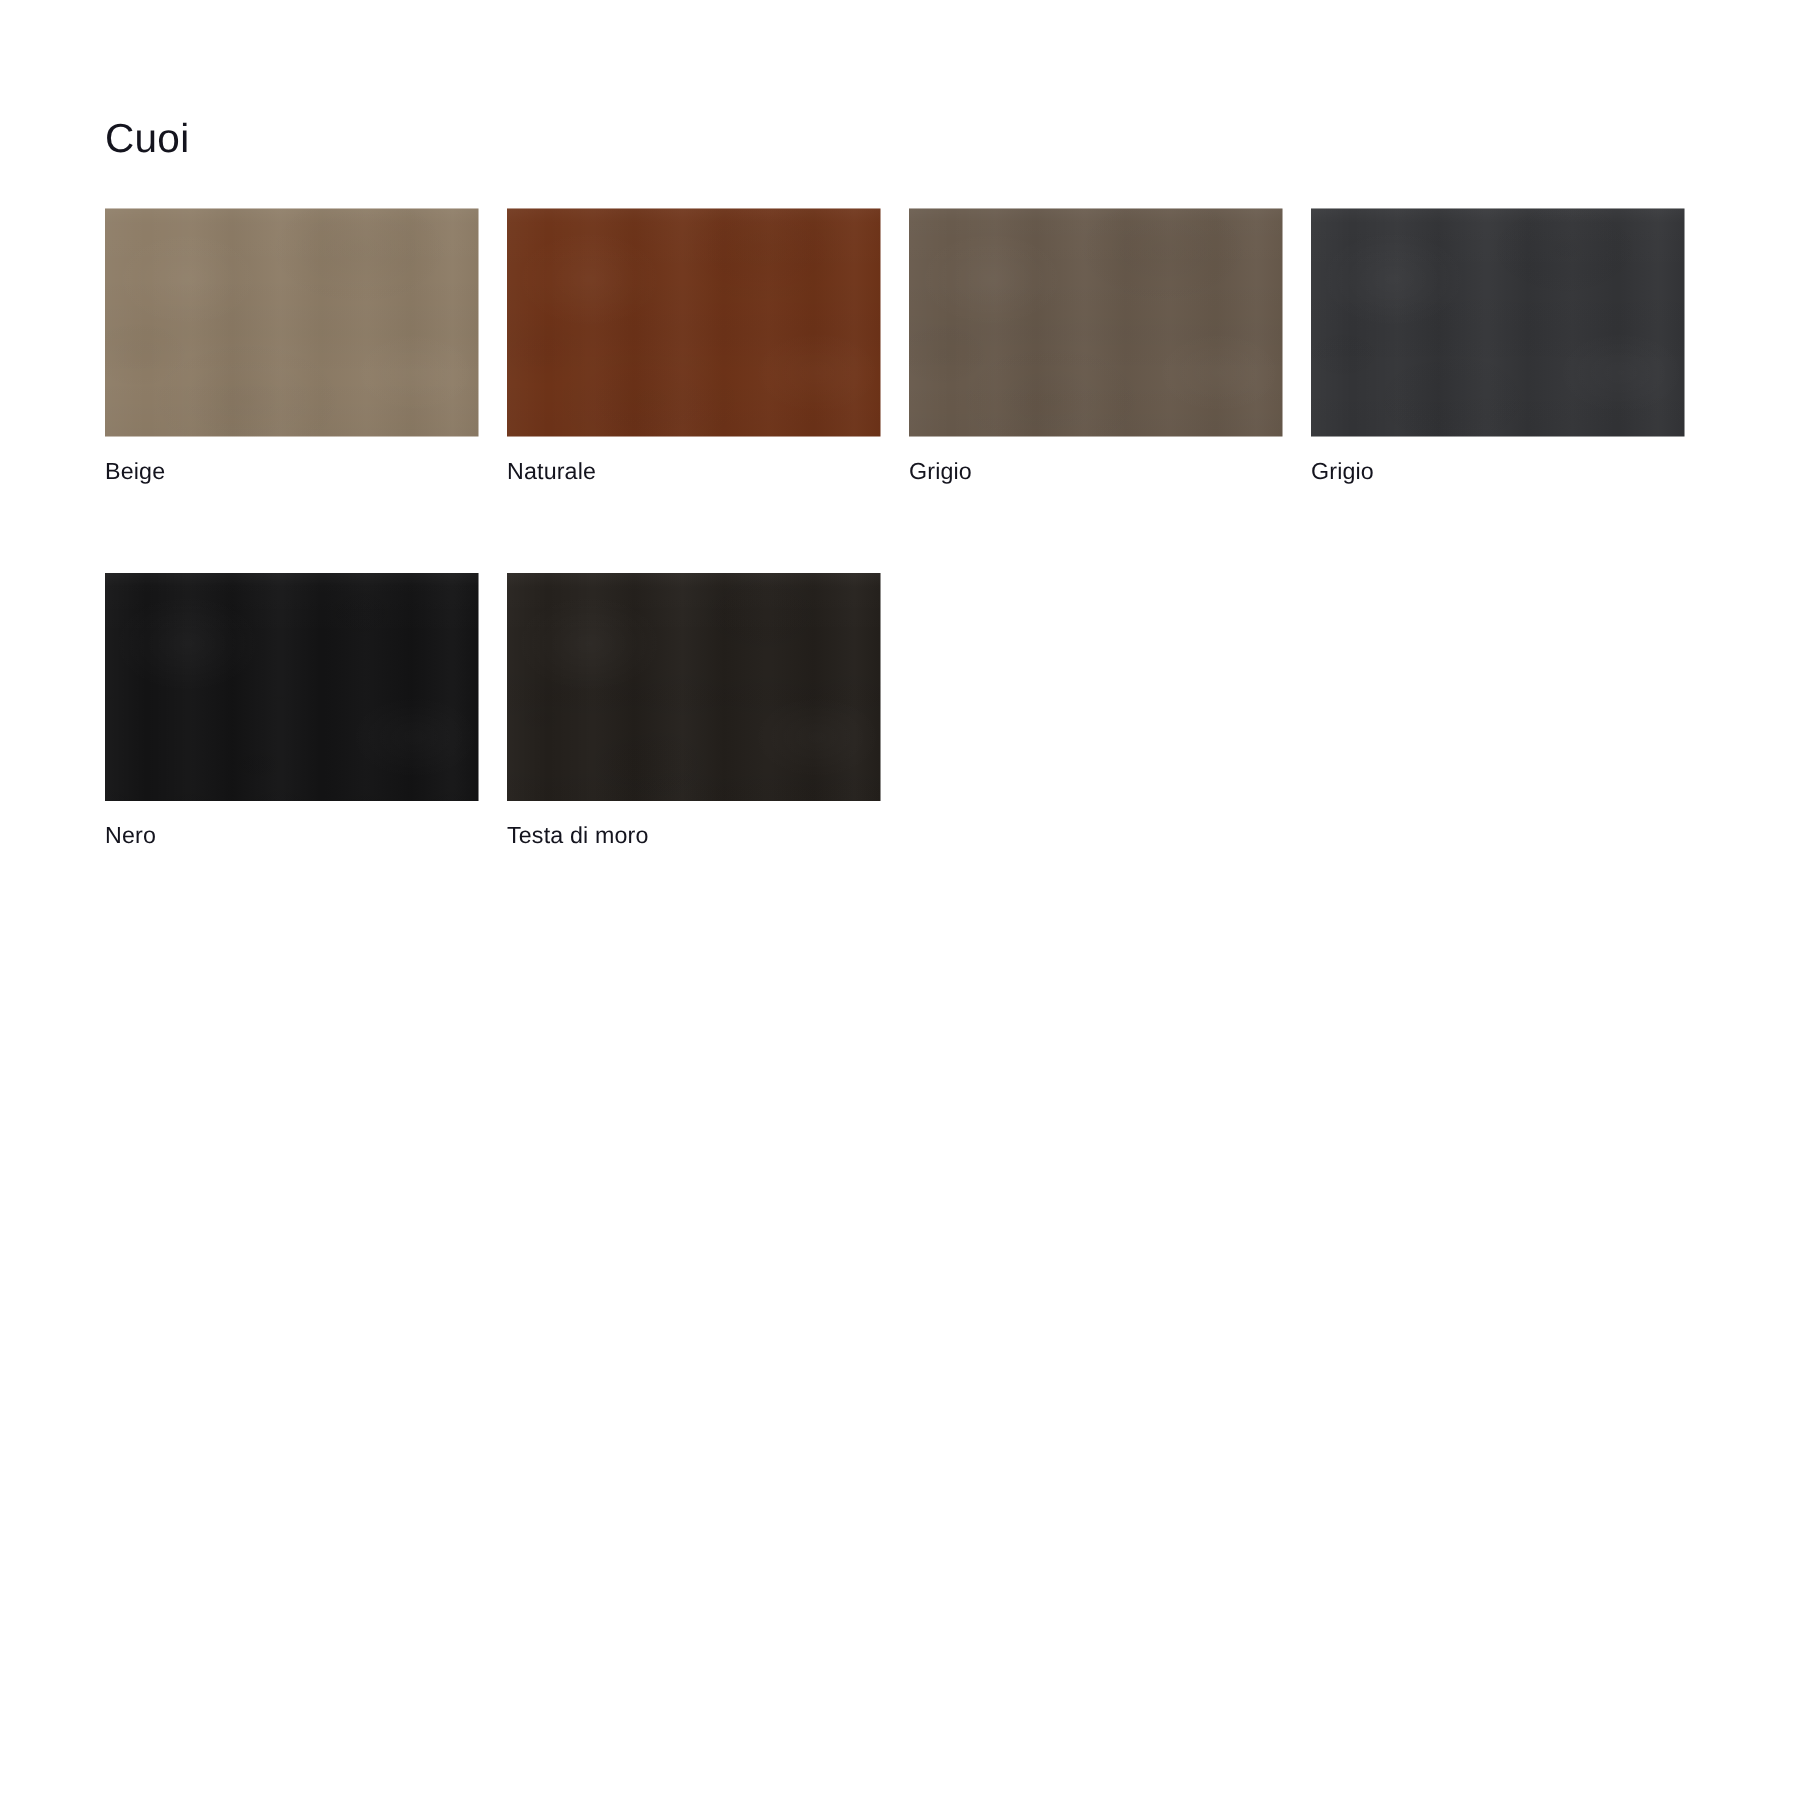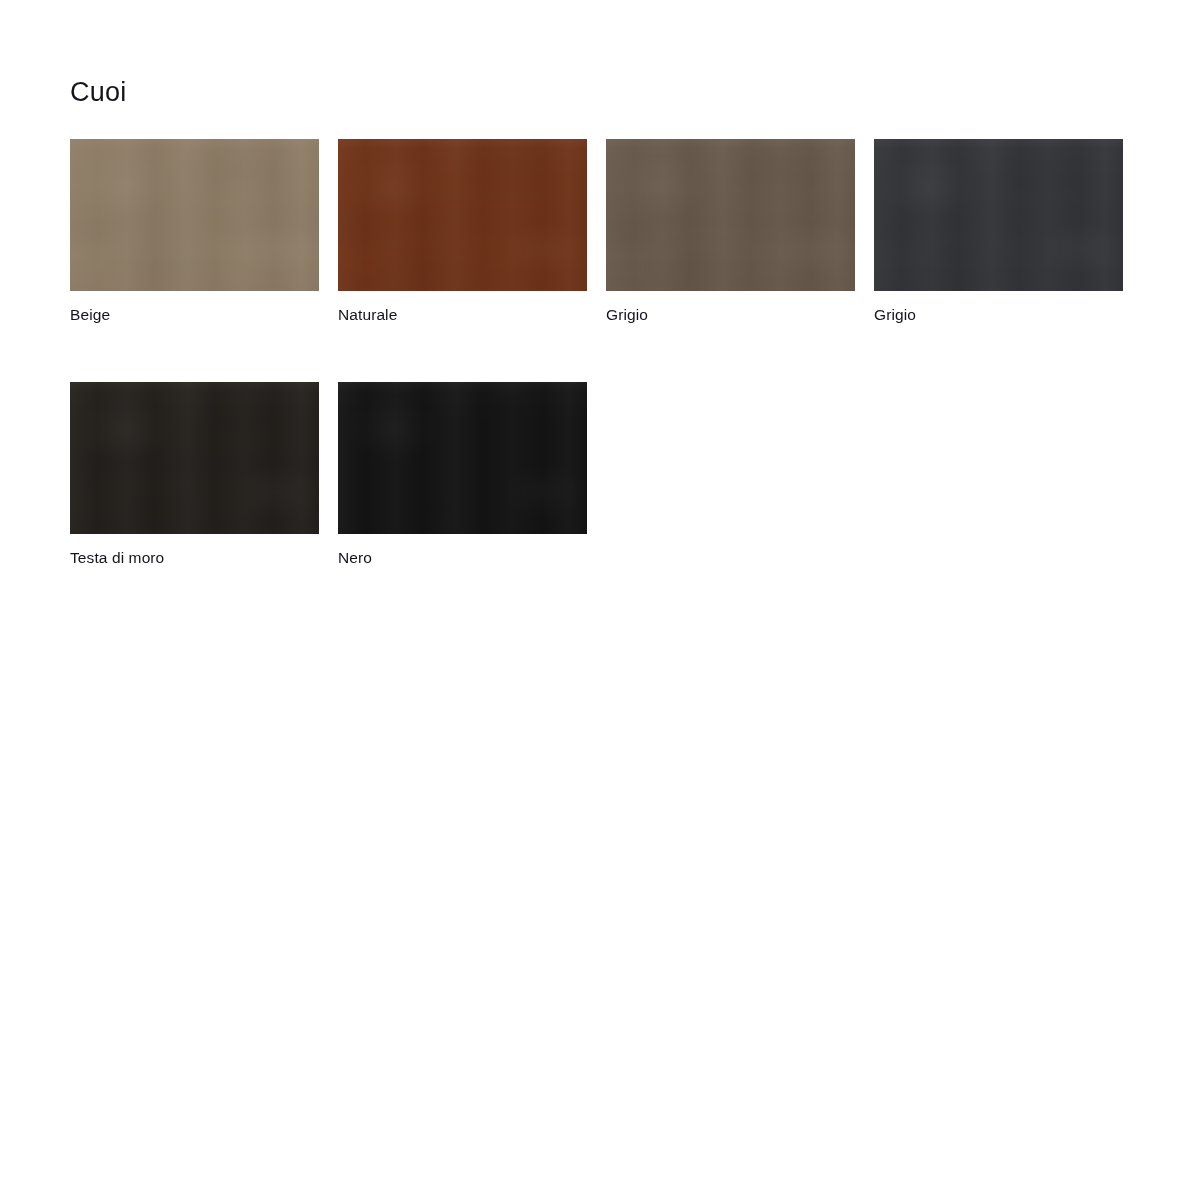--- a/index.html
+++ b/index.html
@@ -152,31 +152,31 @@
     <div class="swatch-cell">
       <div class="swatch-chip" style="background-color: rgb(51, 52, 55);">
         <div class="grain-v"></div>
         <div class="grain-h"></div>
         <div class="grain-mottle"></div>
       </div>
       <div class="swatch-label" style="color: rgb(20, 20, 30);">Grigio</div>
     </div>
 
     <div class="swatch-cell">
+      <div class="swatch-chip" style="background-color: rgb(19, 19, 20);">
+        <div class="grain-v"></div>
+        <div class="grain-h"></div>
+        <div class="grain-mottle"></div>
+      </div>
+      <div class="swatch-label" style="color: rgb(20, 20, 30);">Nero</div>
+    </div>
+
+    <div class="swatch-cell">
       <div class="swatch-chip" style="background-color: rgb(35, 31, 27);">
         <div class="grain-v"></div>
         <div class="grain-h"></div>
         <div class="grain-mottle"></div>
       </div>
       <div class="swatch-label" style="color: rgb(20, 20, 30);">Testa di moro</div>
     </div>
 
-    <div class="swatch-cell">
-      <div class="swatch-chip" style="background-color: rgb(19, 19, 20);">
-        <div class="grain-v"></div>
-        <div class="grain-h"></div>
-        <div class="grain-mottle"></div>
-      </div>
-      <div class="swatch-label" style="color: rgb(20, 20, 30);">Nero</div>
-    </div>
-
   </div>
 </div>
 
 </body></html>

